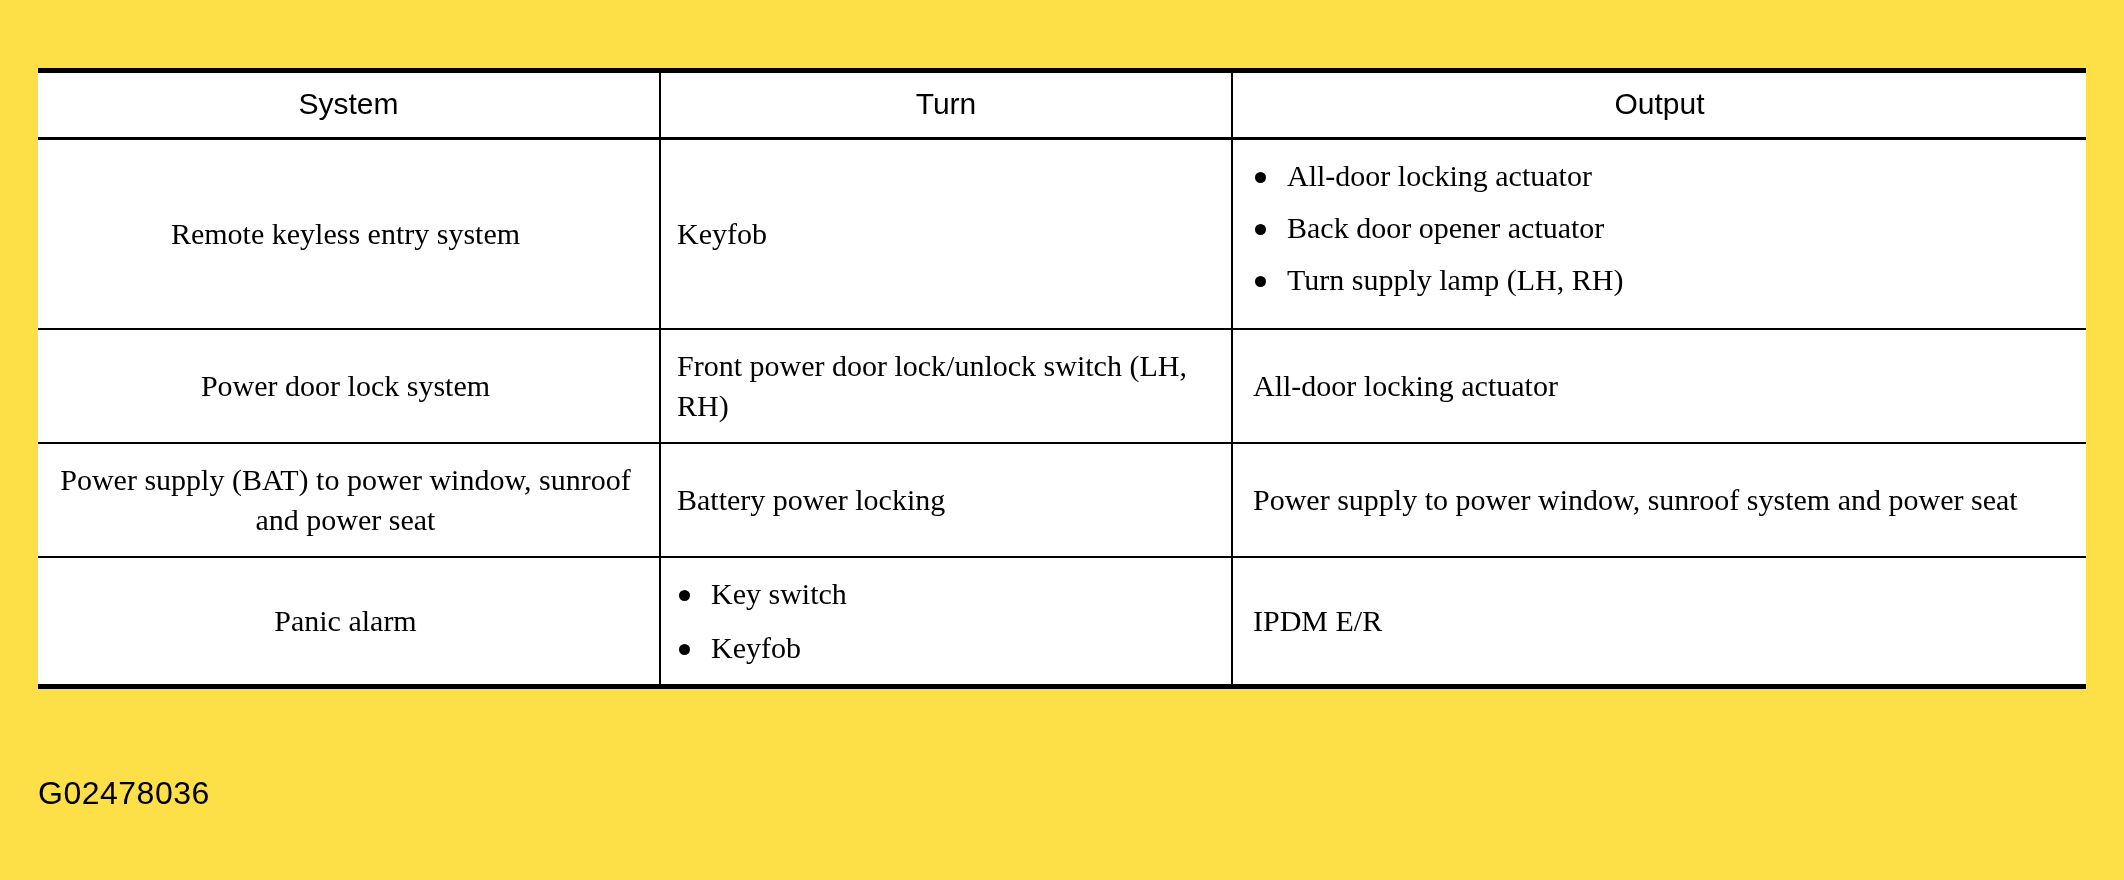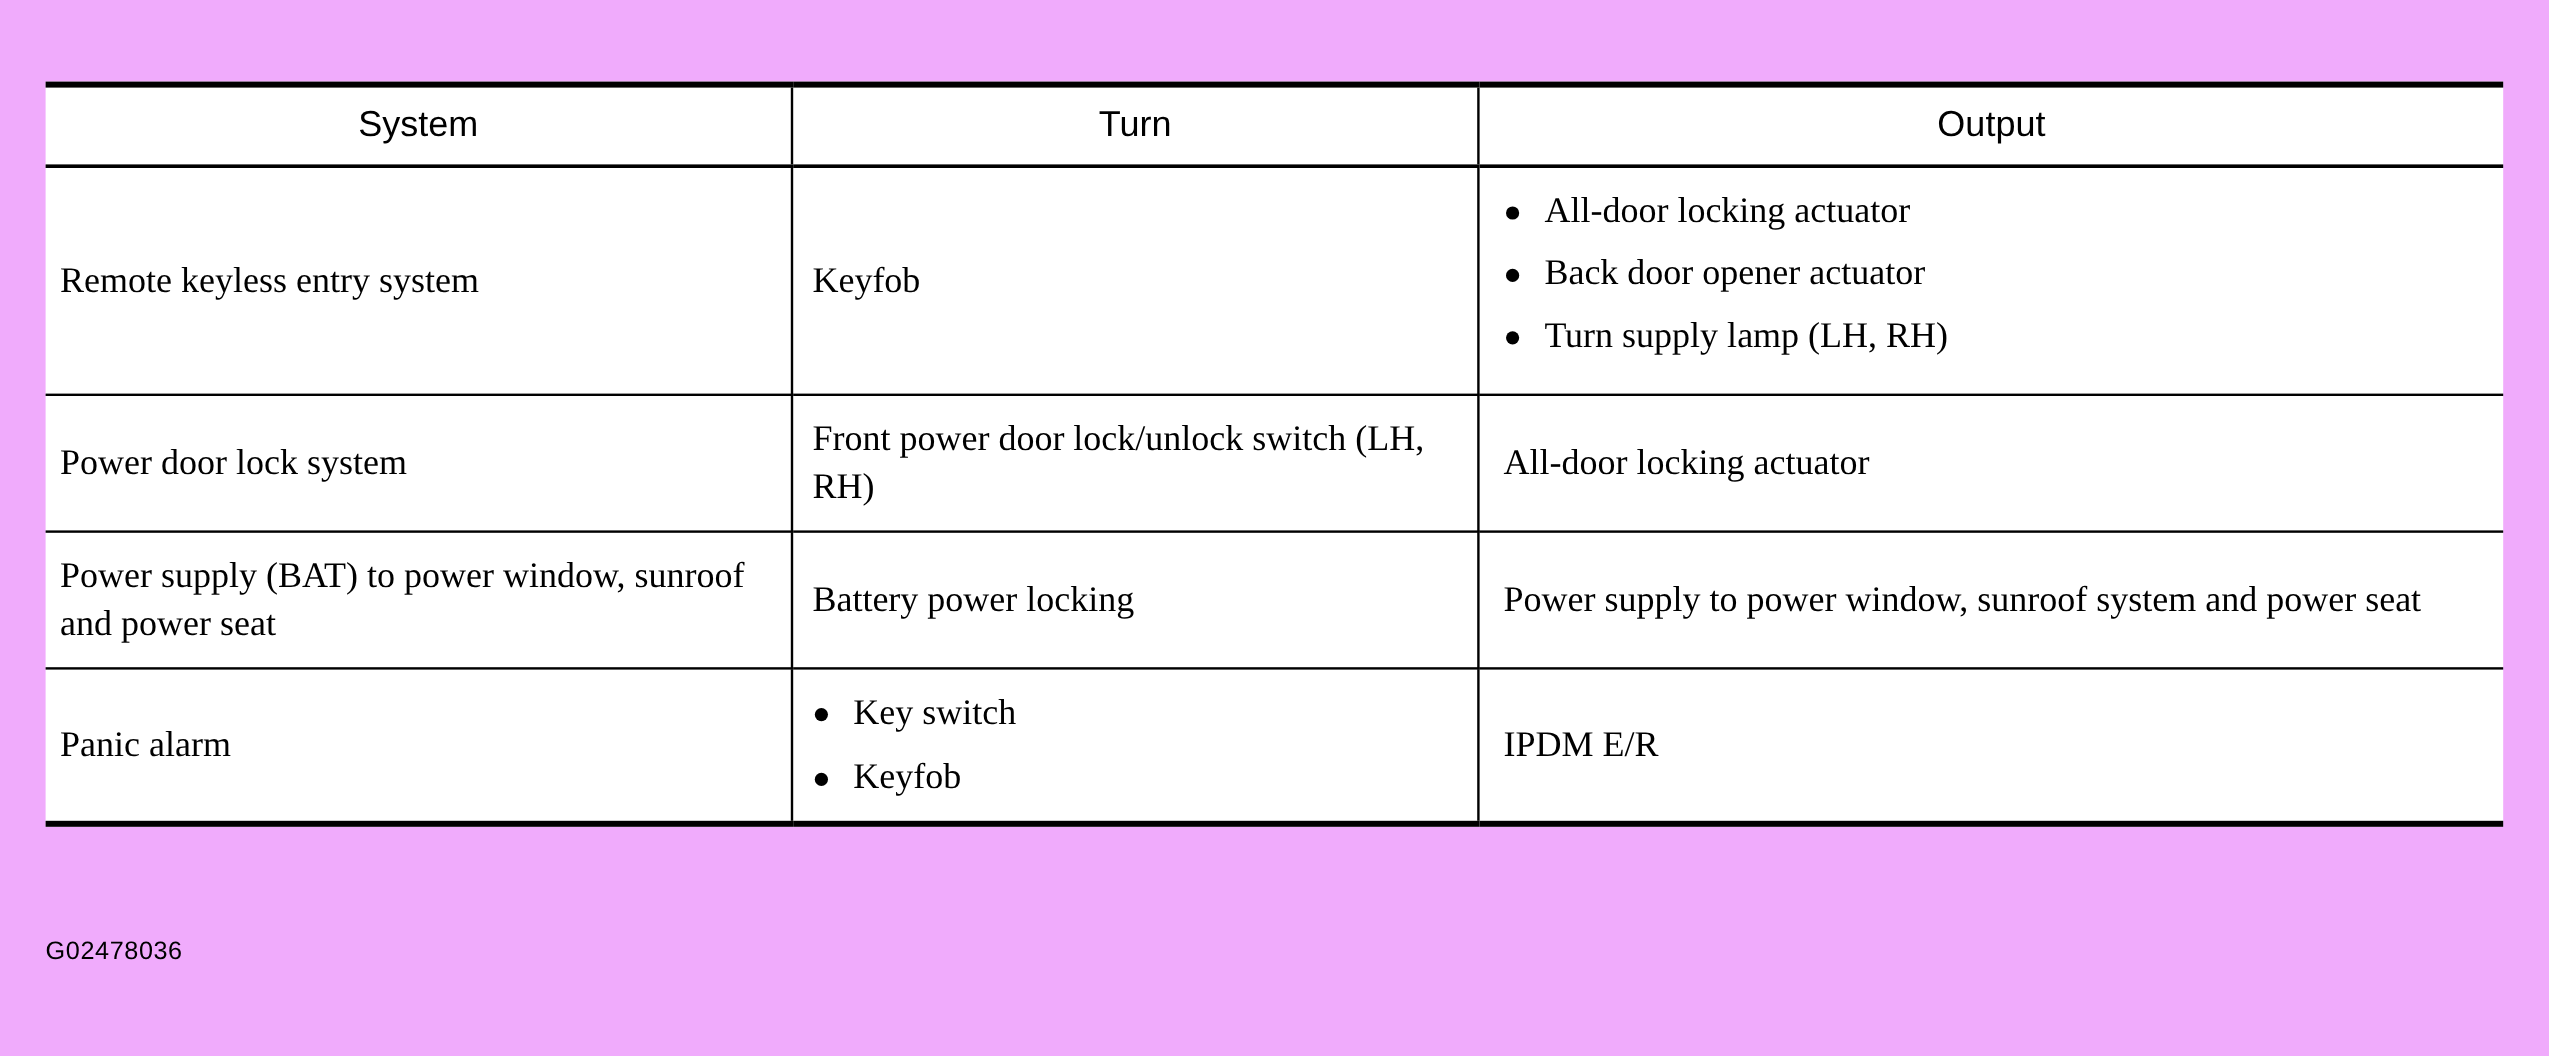--- a/index.html
+++ b/index.html
@@ -12,21 +12,21 @@
     height: 880px;
     font-family: "Liberation Sans", sans-serif;
     color: #000000;
     overflow: hidden;
   }
 
   .page {
     position: relative;
     width: 2124px;
     height: 880px;
-    background: #f0abfc;
+    background: #fde047;
   }
 
   .table-wrap {
     position: absolute;
     left: 38px;
     top: 68px;
     width: 2048px;
   }
 
   table.spec-table {
@@ -77,21 +77,21 @@
     padding: 14px 10px 16px 10px;
   }
 
   .cell {
     font-size: 30px;
     line-height: 40px;
     padding: 16px 18px 16px 16px;
     text-align: left;
   }
 
-  .cell.pad-sys  { padding-left: 12px; }
+  .cell.pad-sys  { padding-left: 12px; text-align: center; }
   .cell.pad-in   { }
   .cell.pad-out  { padding-left: 20px; }
 
   ul.bullets {
     list-style: none;
     margin: 0;
     padding: 0;
   }
   ul.bullets li {
     position: relative;
@@ -111,21 +111,21 @@
     border-radius: 50%;
     display: block;
   }
 
   .row-tall ul.bullets li { margin-bottom: 12px; }
 
   .fig-code {
     position: absolute;
     left: 38px;
     top: 778px;
-    font-size: 21px;
+    font-size: 32px;
     line-height: 30px;
     letter-spacing: 0.5px;
   }
 </style>
 </head>
 <body>
 
 <div class="page">
 
   <div class="table-wrap">

